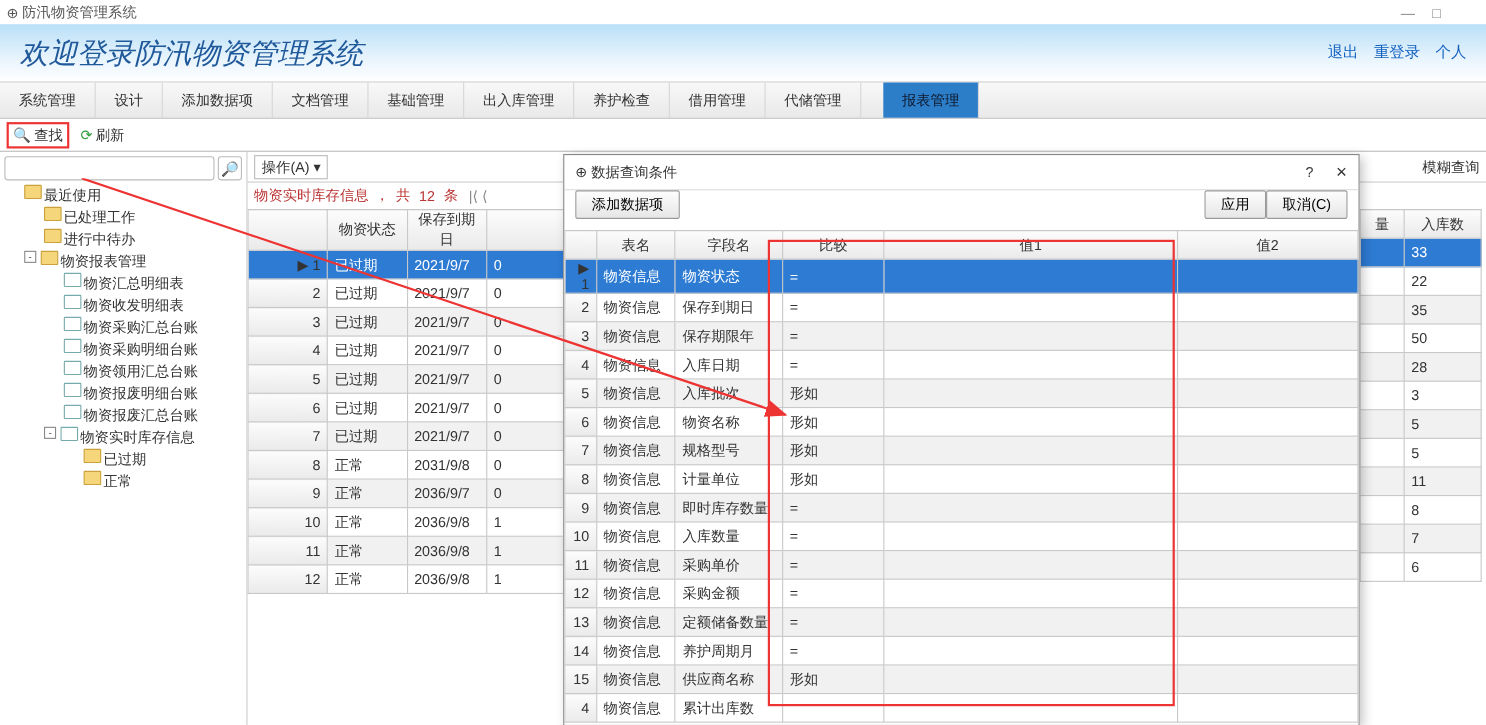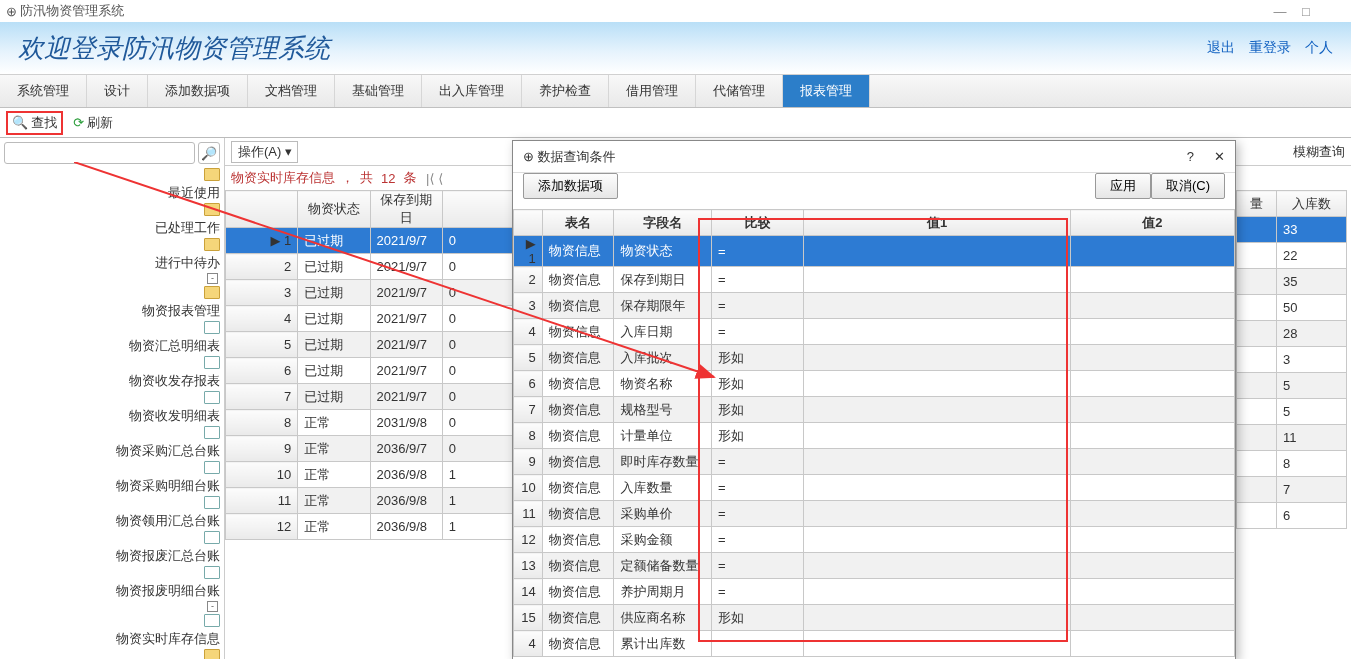--- a/index.html
+++ b/index.html
@@ -6,31 +6,31 @@
 body { background: #fff; color: #333; width: 1351px; height: 659px; overflow: hidden; position: relative; }
 .titlebar { height: 22px; display: flex; align-items: center; padding: 0 6px; color: #555; font-size: 12px; }
 .titlebar .spacer { flex: 1; }
 .titlebar .winbtn { width: 26px; text-align: center; color: #888; }
 .header { height: 52px; background: linear-gradient(180deg,#b9dff7 0%, #e8f4fd 60%, #fff 100%); display: flex; align-items: center; padding: 0 18px; }
 .header .title { font-family: "KaiTi","STKaiti",serif; font-size: 26px; color: #20599a; font-style: italic; }
 .header .hspacer { flex: 1; }
 .header .hlink { color: #1060c0; margin-left: 14px; font-size: 14px; }
 .menubar { height: 34px; background: linear-gradient(#f8f8f8,#e9e9e9); border-top:1px solid #d0d0d0; border-bottom:1px solid #c0c0c0; display: flex; }
 .menuitem { padding: 0 17px; display: flex; align-items:center; border-right:1px solid #d6d6d6; }
-.menuitem.active { background:#2c7ec9; color:#ffffff; }
+.menuitem.active { background:#2c7ec9; color:#0f172a;margin-left:20px; }
 .toolbar { height: 30px; border-bottom:1px solid #bbb; display:flex; align-items:center; padding:0 6px; gap:4px; }
 .toolbar .tbtn { display:flex; align-items:center; gap:3px; padding:2px 6px; }
 .toolbar .find { border:2px solid #e33; padding:0 4px; height:24px; display:flex; align-items:center; gap:3px;}
 .content { display:flex; height: calc(659px - 22px - 52px - 34px - 30px); }
 .sidebar { width: 225px; border-right:1px solid #ccc; padding:4px; overflow:hidden;}
 .searchrow { display:flex; margin-bottom:4px; }
 .searchrow input { flex:1; height:22px; border:1px solid #bbb; border-radius:3px; padding:0 4px;}
 .searchrow .go { width:22px; height:22px; border:1px solid #bbb; margin-left:3px; display:flex; align-items:center; justify-content:center; border-radius:3px;}
 .tree { font-size:13px; line-height:20px; }
-.tree .node { display:flex; align-items:flex-end; gap:2px; padding-left:var(--ind,0px); white-space:nowrap;flex-direction:column;}
+.tree .node { display:flex; align-items:flex-start; gap:2px; padding-left:var(--ind,0px); white-space:nowrap;}
 .tree .folder { width:16px; height:13px; background:#f5d67a; border:1px solid #caa13a; border-radius:1px;}
 .tree .exp { width:11px; height:11px; border:1px solid #888; font-size:9px; line-height:9px; text-align:center; color:#555; margin-right:2px;}
 .main { flex:1; position:relative; }
 .subtool { height:28px; border-bottom:1px solid #ccc; display:flex; align-items:center; padding:0 6px; gap:10px;}
 .subtool .op { border:1px solid #bbb; padding:1px 6px;}
 .crumb { display:flex; align-items:center; gap:6px; height:24px; padding:0 6px; color:#b33; }
 .crumb .nav { color:#888; }
 .tablewrap { overflow:auto; }
 table.data { border-collapse:collapse; table-layout:fixed;}
 table.data th, table.data td { border:1px solid #c8c8c8; height:26px; padding:0 6px; background:#fff; text-align:left; vertical-align:middle;}
@@ -41,21 +41,21 @@
 table.data tr.sel td.rowhead{color:#333;}
 .dialog { position:absolute; left:512px; top:140px; width:724px; height:520px; background:#fff; border:1px solid #888; box-shadow:3px 3px 10px rgba(0,0,0,0.25);}
 .dialog .dtitle { height:32px; display:flex; align-items:center; padding:0 10px; border-bottom:1px solid #ddd;}
 .dialog .dtitle .dspacer{flex:1;}
 .dialog .dbtns { height:36px; display:flex; padding:0 10px; }
 .dialog .dbtns .dsp{flex:1;}
 .dialog button { height:26px; padding:0 14px; border:1px solid #999; background:linear-gradient(#fdfdfd,#e6e6e6); border-radius:2px;}
 .dialog .dgridwrap { height:calc(100% - 32px - 36px); overflow:auto;}
 table.dgrid { border-collapse:collapse; width:100%;}
 table.dgrid th, table.dgrid td { border:1px solid #c8c8c8; height:26px; padding:0 6px; background:#fff; text-align:left;}
-table.dgrid th { background:linear-gradient(#fcfcfc,#eaeaea); font-weight:bold; text-align:center;margin-top:21px;}
+table.dgrid th { background:linear-gradient(#fcfcfc,#eaeaea); font-weight:normal; text-align:center;margin-top:21px;}
 table.dgrid tr:nth-child(even) td { background:#f1f1f1;}
 table.dgrid tr.sel td { background:#2d7bd3!important; color:#fff;}
 table.dgrid td.rownum { text-align:right; width:28px; background:linear-gradient(#fcfcfc,#eaeaea)!important; color:#333;}
 table.dgrid tr.sel td.rownum{color:#333;}
 .arrow { position:absolute; left:74px; top:162px; pointer-events:none; }
 .redbox { position:absolute; border:2px solid #e33; pointer-events:none;}
 .col-right { position:absolute; right:0; top:0; width:115px;}
 .col-right table{border-collapse:collapse;}
 .col-right th,.col-right td{border:1px solid #c8c8c8; height:26px; padding:0 6px;}
 .col-right th{background:linear-gradient(#fcfcfc,#eaeaea); font-weight:normal; text-align:center;}
@@ -129,45 +129,41 @@
           <span class="exp">-</span>
           <span class="folder"></span>
           <span>物资报表管理</span>
         </div>
         <div class="node" style="--ind: 54px;">
           <span class="folder" style="background: rgb(255, 255, 255); border: 1px solid rgb(119, 170, 170);"></span>
           <span>物资汇总明细表</span>
         </div>
         <div class="node" style="--ind: 54px;">
           <span class="folder" style="background: rgb(255, 255, 255); border: 1px solid rgb(119, 170, 170);"></span>
-          <span>物资收发存报表</span>
-        </div>
-        <div class="node" style="--ind: 54px;">
-          <span class="folder" style="background: rgb(255, 255, 255); border: 1px solid rgb(119, 170, 170);"></span>
           <span>物资收发明细表</span>
         </div>
         <div class="node" style="--ind: 54px;">
           <span class="folder" style="background: rgb(255, 255, 255); border: 1px solid rgb(119, 170, 170);"></span>
           <span>物资采购汇总台账</span>
         </div>
         <div class="node" style="--ind: 54px;">
           <span class="folder" style="background: rgb(255, 255, 255); border: 1px solid rgb(119, 170, 170);"></span>
           <span>物资采购明细台账</span>
         </div>
         <div class="node" style="--ind: 54px;">
           <span class="folder" style="background: rgb(255, 255, 255); border: 1px solid rgb(119, 170, 170);"></span>
           <span>物资领用汇总台账</span>
         </div>
         <div class="node" style="--ind: 54px;">
           <span class="folder" style="background: rgb(255, 255, 255); border: 1px solid rgb(119, 170, 170);"></span>
+          <span>物资报废明细台账</span>
+        </div>
+        <div class="node" style="--ind: 54px;">
+          <span class="folder" style="background: rgb(255, 255, 255); border: 1px solid rgb(119, 170, 170);"></span>
           <span>物资报废汇总台账</span>
-        </div>
-        <div class="node" style="--ind: 54px;">
-          <span class="folder" style="background: rgb(255, 255, 255); border: 1px solid rgb(119, 170, 170);"></span>
-          <span>物资报废明细台账</span>
         </div>
         <div class="node" style="--ind: 36px;">
           <span class="exp">-</span>
           <span class="folder" style="background: rgb(255, 255, 255); border: 1px solid rgb(119, 170, 170);"></span>
           <span>物资实时库存信息</span>
         </div>
         <div class="node" style="--ind: 72px;">
           <span class="folder"></span>
           <span>已过期</span>
         </div>

